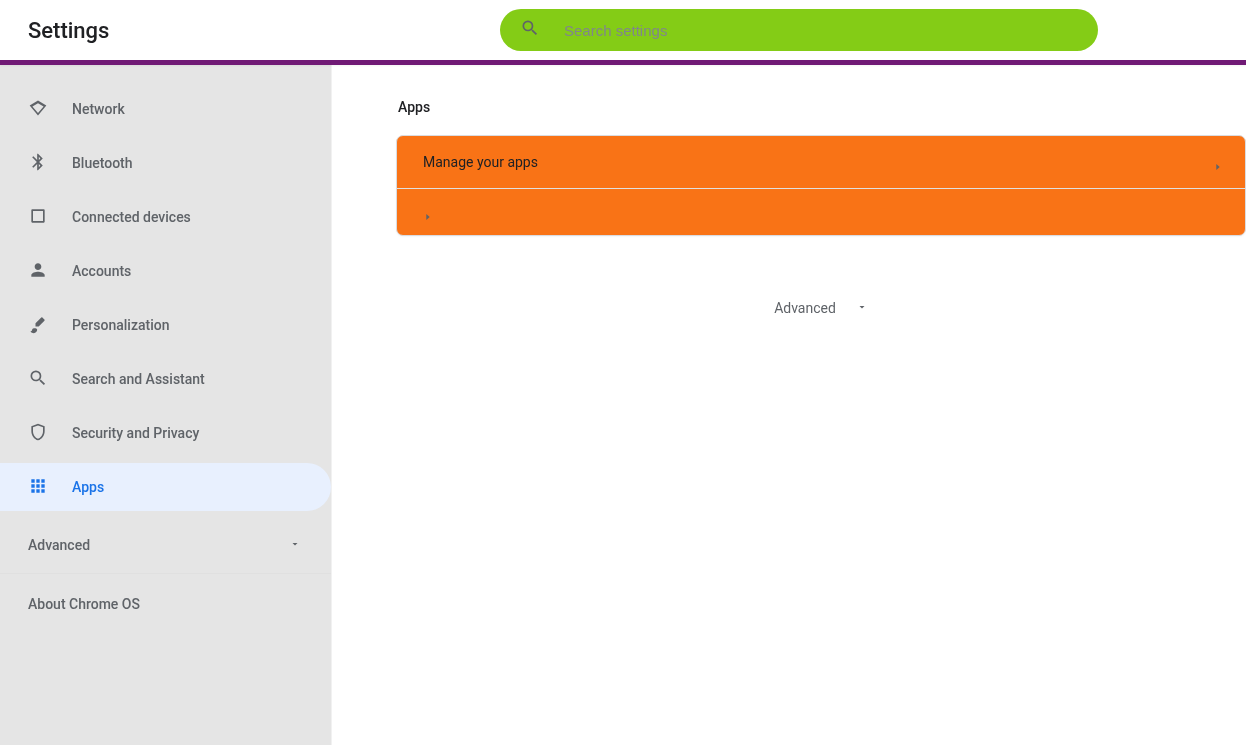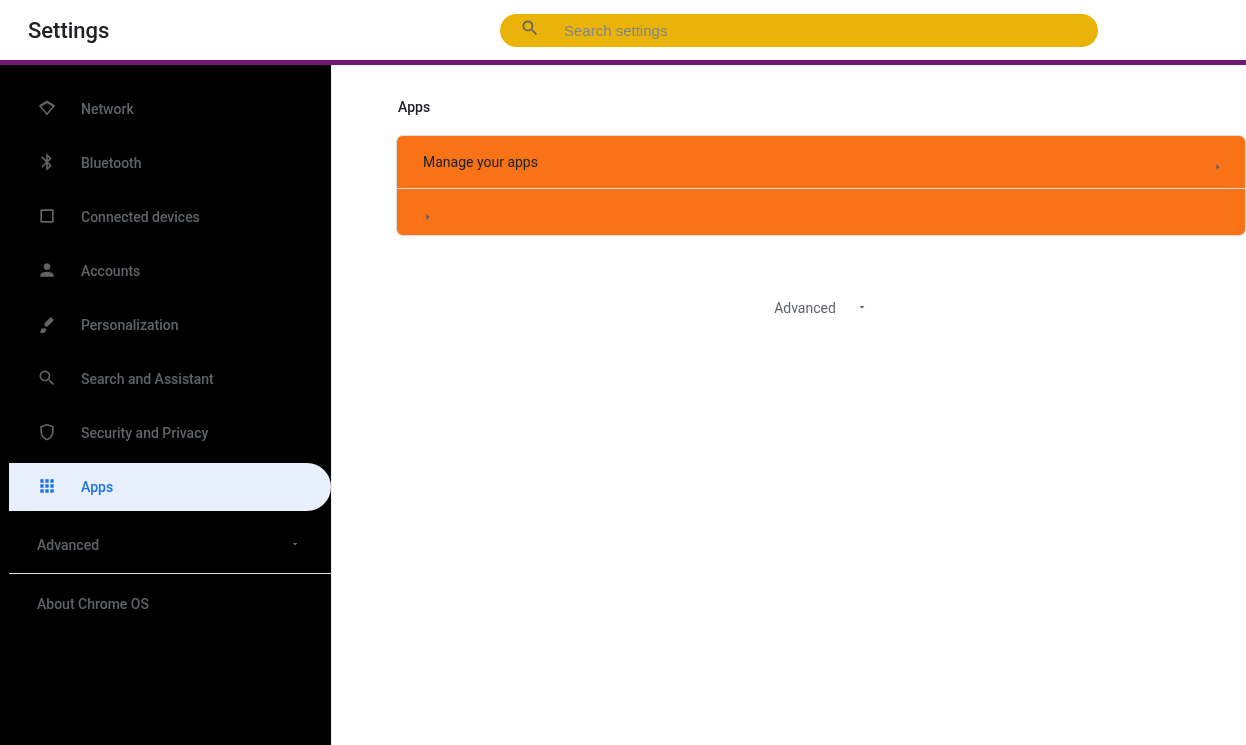--- a/index.html
+++ b/index.html
@@ -23,22 +23,22 @@
   }
   .header-title {
     font-size: 22px;
     font-weight: 500;
     color: #202124;
   }
   .search-bar {
     position: absolute;
     left: 500px;
     width: 598px;
-    height: 33px;
-    background: #eab308;
+    height: 42px;
+    background: #84cc16;
     border-radius: 21px;
     display: flex;
     align-items: center;
     padding: 0 20px;
   }
   .search-bar svg { fill: #5f6368; width: 20px; height: 20px; }
   .search-input {
     border: none;
     background: transparent;
     outline: none;
@@ -50,22 +50,21 @@
   .search-input::placeholder { color: #80868b; }
 
   .body {
     display: flex;
     height: calc(100% - 65px);
   }
   .sidebar {
     width: 342px;
     border-right: 1px solid #f1f1f1;
     padding-top: 14px;
-    background: #000000;
-    padding-left: 9px;
+    background: #e5e5e5;
   }
   .side-item {
     display: flex;
     align-items: center;
     height: 48px;
     padding-left: 28px;
     cursor: pointer;
     font-size: 14px;
     font-weight: 500;
     color: #5f6368;

